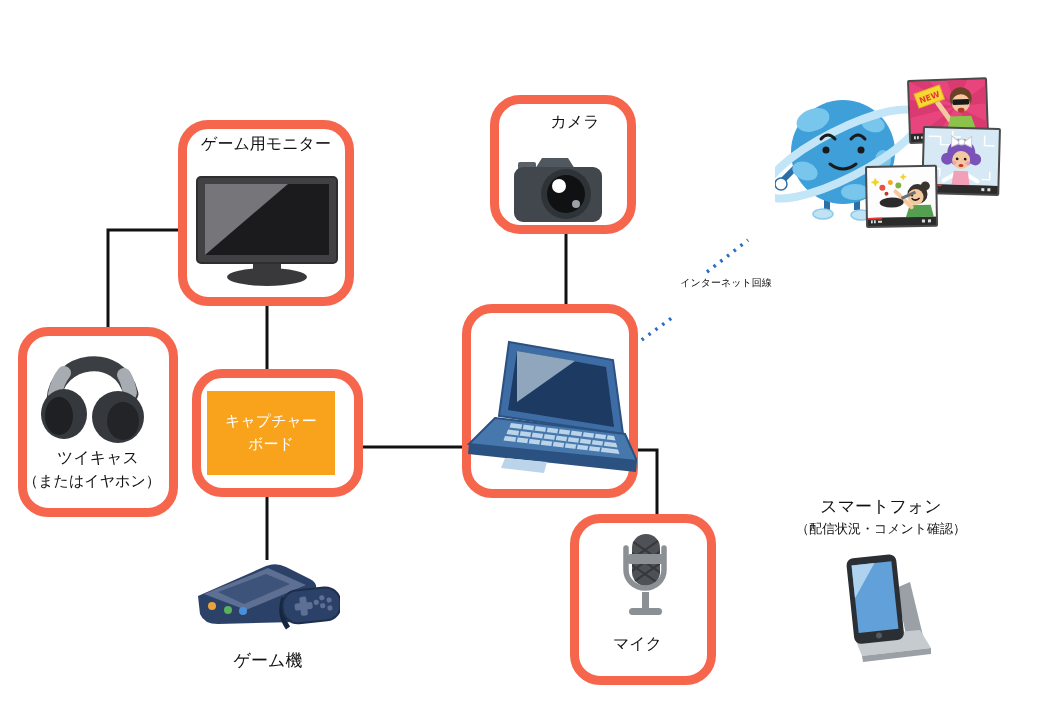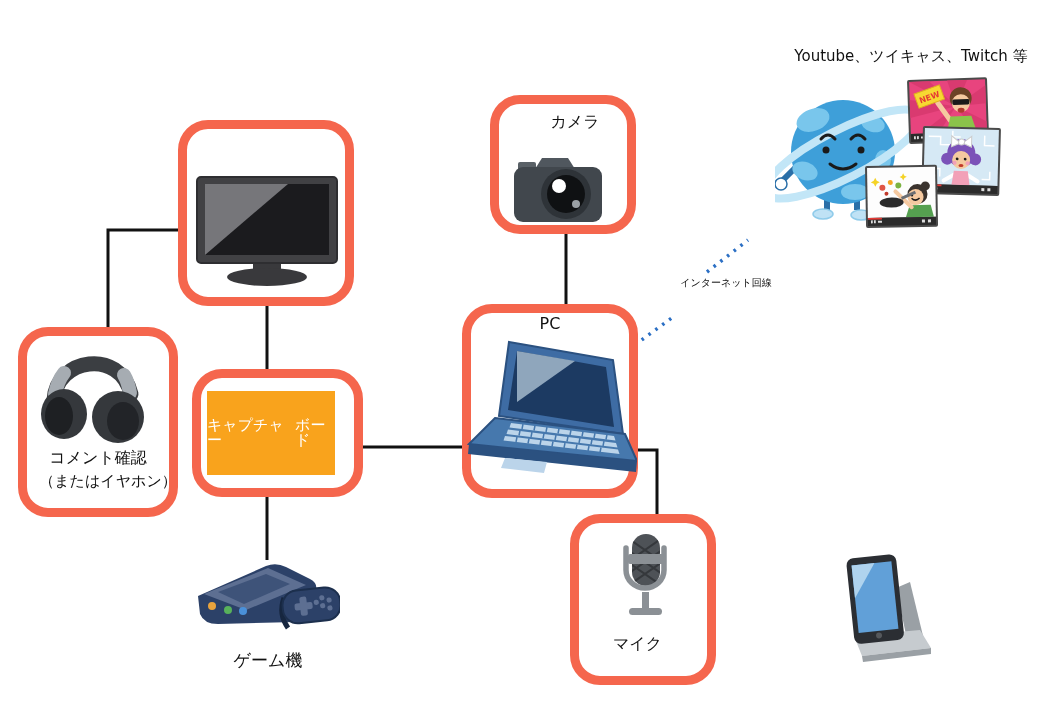--- a/index.html
+++ b/index.html
@@ -20,21 +20,21 @@
     font-size:16px;
     line-height:1.25;
     color:#111;
     white-space:nowrap;
   }
   .sublabel{font-size:13px;}
   #capture-panel{
     position:absolute;
     left:207px;top:391px;width:128px;height:84px;
     background:#F9A31C;
-    display:flex;flex-direction:row;align-items:center;justify-content:center;
+    display:flex;flex-direction:column;align-items:center;justify-content:center;
     gap:8px;
   }
   #capture-panel div{color:#ffffff;font-size:15px;line-height:1;}
 </style>
 </head>
 <body>
 
 <div id="canvas">
 
   <svg class="abs" style="left:0;top:0" width="1057" height="717" viewBox="0 0 1057 717">
@@ -52,20 +52,21 @@
     </g>
   </svg>
 
   <div class="hlbox" style="left:178px;top:120px;width:176px;height:186px"></div>
   <div class="hlbox" style="left:490px;top:95px;width:146px;height:139px"></div>
   <div class="hlbox" style="left:18px;top:327px;width:160px;height:190px"></div>
   <div class="hlbox" style="left:192px;top:369px;width:171px;height:128px"></div>
   <div class="hlbox" style="left:462px;top:304px;width:176px;height:194px"></div>
   <div class="hlbox" style="left:570px;top:514px;width:146px;height:171px"></div>
 
+  <div class="nodelabel" style="left:178px;top:134px;width:176px">ゲーム用モニター</div>
   <svg class="abs" style="left:196px;top:176px" width="142" height="112" viewBox="0 0 142 112">
     <rect x="57" y="82" width="28" height="18" fill="#39393C"></rect>
     <ellipse cx="71" cy="101" rx="40" ry="9" fill="#39393C"></ellipse>
     <rect x="1" y="1" width="140" height="86" rx="4" fill="#414144" stroke="#2E2E31" stroke-width="2"></rect>
     <rect x="9" y="8" width="124" height="71" fill="#1B1B1E"></rect>
     <polygon points="9,8 92,8 9,79" fill="#76767A"></polygon>
   </svg>
 
   <div class="nodelabel" style="left:502px;top:112px;width:146px">カメラ</div>
   <svg class="abs" style="left:512px;top:152px" width="92" height="78" viewBox="0 0 92 78">
@@ -80,29 +81,28 @@
 
   <svg class="abs" style="left:36px;top:342px" width="110" height="102" viewBox="0 0 110 102">
     <path d="M18,58 C20,16 84,6 95,52" stroke="#3B3E42" stroke-width="15" fill="none" stroke-linecap="round"></path>
     <path d="M19,52 C21,42 24,36 28,31" stroke="#A6ACB2" stroke-width="14" fill="none" stroke-linecap="round"></path>
     <path d="M88,33 C91,38 93,45 94,51" stroke="#A6ACB2" stroke-width="14" fill="none" stroke-linecap="round"></path>
     <ellipse cx="28" cy="72" rx="23" ry="25" fill="#35383C"></ellipse>
     <ellipse cx="23" cy="74" rx="14" ry="19" fill="#1E2023"></ellipse>
     <ellipse cx="82" cy="75" rx="26" ry="26" fill="#35383C"></ellipse>
     <ellipse cx="87" cy="79" rx="16" ry="19" fill="#222428"></ellipse>
   </svg>
-  <div class="nodelabel" style="left:18px;top:448px;width:160px">コメント確認</div>
-  <div class="nodelabel" style="left:28px;top:472px;width:160px;font-size:15px">（またはイヤホン）</div>
+  <div class="nodelabel" style="left:18px;top:448px;width:160px">ツイキャス</div>
+  <div class="nodelabel" style="left:12px;top:472px;width:160px;font-size:15px">（またはイヤホン）</div>
 
   <div id="capture-panel">
     <div>キャプチャー</div>
     <div>ボード</div>
   </div>
 
-  <div class="nodelabel" style="left:462px;top:314px;width:176px">PC</div>
   <svg class="abs" style="left:465px;top:340px" width="172" height="142" viewBox="0 0 172 142">
     <polygon points="44,2 148,20 158,94 34,76" fill="#3E6CA4" stroke="#2B5180" stroke-width="2"></polygon>
     <polygon points="52,11 141,27 149,87 43,70" fill="#1C3A62"></polygon>
     <polygon points="52,11 110,21 52,62" fill="#8FA6BC"></polygon>
     <polygon points="30,78 160,94 172,121 4,104" fill="#4678AD" stroke="#2B5180" stroke-width="2"></polygon>
     <polygon points="4,104 172,121 171,132 3,114" fill="#2B5180"></polygon>
     <polygon points="46,83 149,96 150.5,100.5 44.5,87.5" fill="#BBD4EA"></polygon>
     <polygon points="43,89.5 151,103 152.5,107.5 41.5,94" fill="#BBD4EA"></polygon>
     <polygon points="40,96 153,109.5 154.5,114 38.5,100.5" fill="#BBD4EA"></polygon>
     <path d="M58,84 l-1,5 M70,85.5 l-1,5 M82,87 l-1,5 M94,88.5 l-1,5 M106,90 l-1,5 M118,91.5 l-1,5 M130,93 l-1,5 M142,94.5 l-1,5
@@ -142,33 +142,34 @@
       <rect x="17.5" y="7" width="7" height="19" rx="2" fill="#5D6F92"></rect>
       <circle cx="40" cy="10" r="2.6" fill="#5D6F92"></circle>
       <circle cx="47" cy="13" r="2.6" fill="#5D6F92"></circle>
       <circle cx="40" cy="18" r="2.6" fill="#5D6F92"></circle>
       <circle cx="47" cy="21" r="2.6" fill="#5D6F92"></circle>
       <circle cx="34" cy="14" r="2.6" fill="#5D6F92"></circle>
     </g>
   </svg>
   <div class="nodelabel" style="left:208px;top:650px;width:120px;font-size:17px">ゲーム機</div>
 
+  <div class="nodelabel" style="left:786px;top:496px;width:190px;font-size:17px">スマートフォン</div>
+  <div class="nodelabel sublabel" style="left:786px;top:521px;width:190px">（配信状況・コメント確認）</div>
   <svg class="abs" style="left:838px;top:548px" width="95" height="125" viewBox="0 0 95 125">
     <polygon points="58,40 72,34 86,92 70,96" fill="#9AA0A5"></polygon>
     <polygon points="16,88 82,82 93,100 24,108" fill="#C6CBCF"></polygon>
     <polygon points="24,108 93,100 93,106 25,114" fill="#9AA0A5"></polygon>
     <g transform="translate(14,8) rotate(-6 25 60)">
       <rect x="0" y="0" width="50" height="86" rx="7" fill="#2B2E33"></rect>
       <rect x="5" y="7" width="40" height="68" fill="#61A0D8"></rect>
       <polygon points="5,7 28,7 5,40" fill="#AFD3EE"></polygon>
       <circle cx="25" cy="79.5" r="3" fill="#55585C"></circle>
     </g>
   </svg>
 
-  <div class="nodelabel" style="left:780px;top:47px;width:262px;font-size:15px">Youtube、ツイキャス、Twitch 等</div>
   <svg class="abs" style="left:775px;top:76px" width="235" height="160" viewBox="0 0 235 160">
 
     <g>
       <path d="M52,124 v10 M82,124 v10" stroke="#2A6FA8" stroke-width="6"></path>
       <ellipse cx="48" cy="138" rx="10" ry="5" fill="#BFE2F5" stroke="#8FCBEA" stroke-width="1.5"></ellipse>
       <ellipse cx="86" cy="139" rx="10" ry="5" fill="#BFE2F5" stroke="#8FCBEA" stroke-width="1.5"></ellipse>
       <path d="M20,92 L8,104 M116,94 L127,103" stroke="#2A6FA8" stroke-width="6"></path>
       <circle cx="6" cy="108" r="6" fill="#FFFFFF" stroke="#2A6FA8" stroke-width="1.5"></circle>
       <circle cx="130" cy="107" r="6" fill="#FFFFFF" stroke="#2A6FA8" stroke-width="1.5"></circle>
       <circle cx="68" cy="76" r="52" fill="#3E9FD9"></circle>

